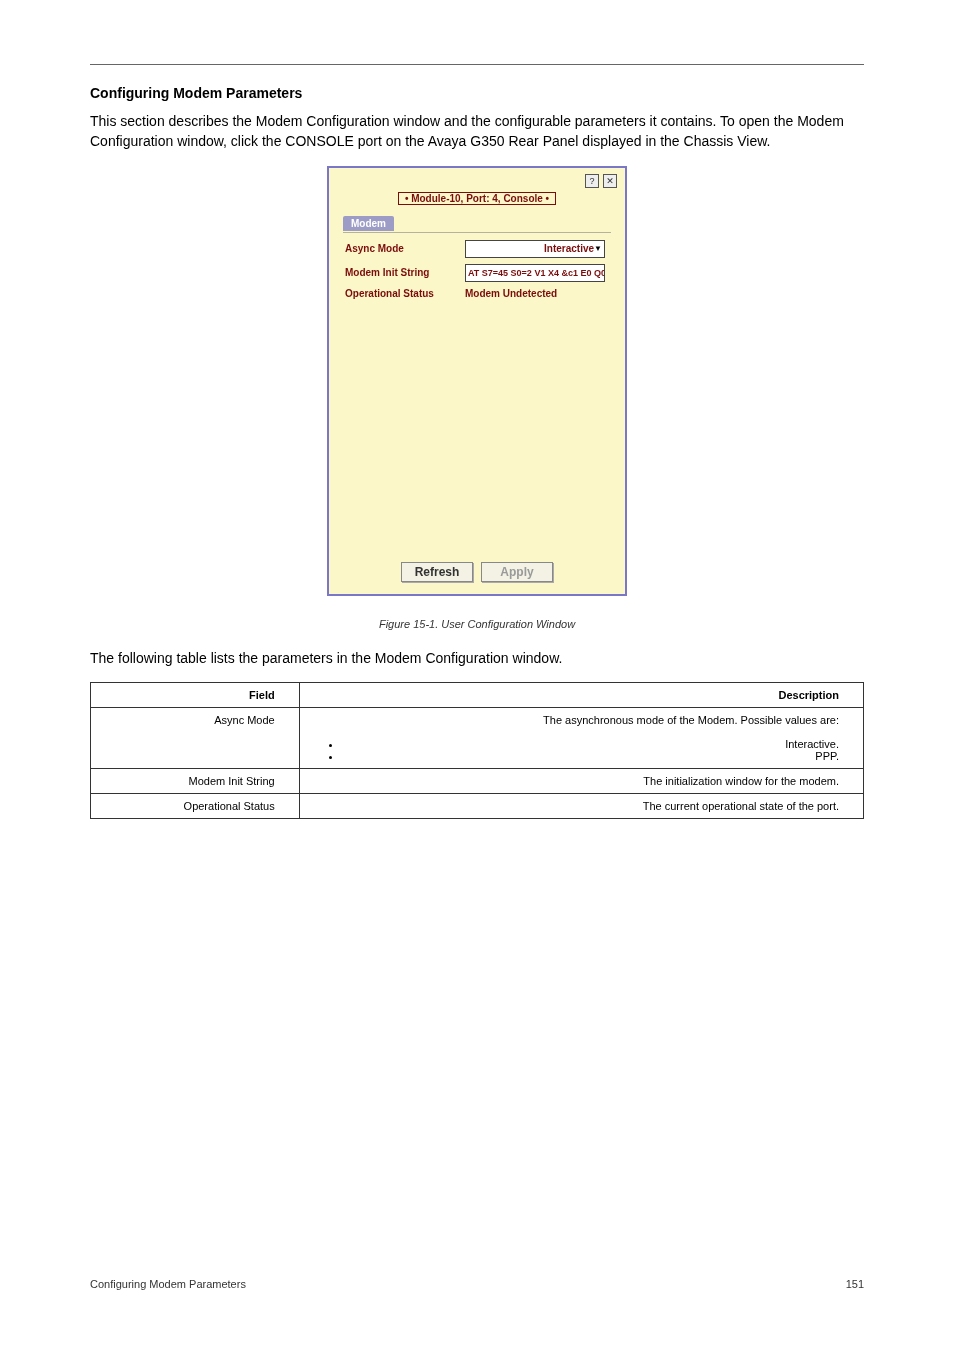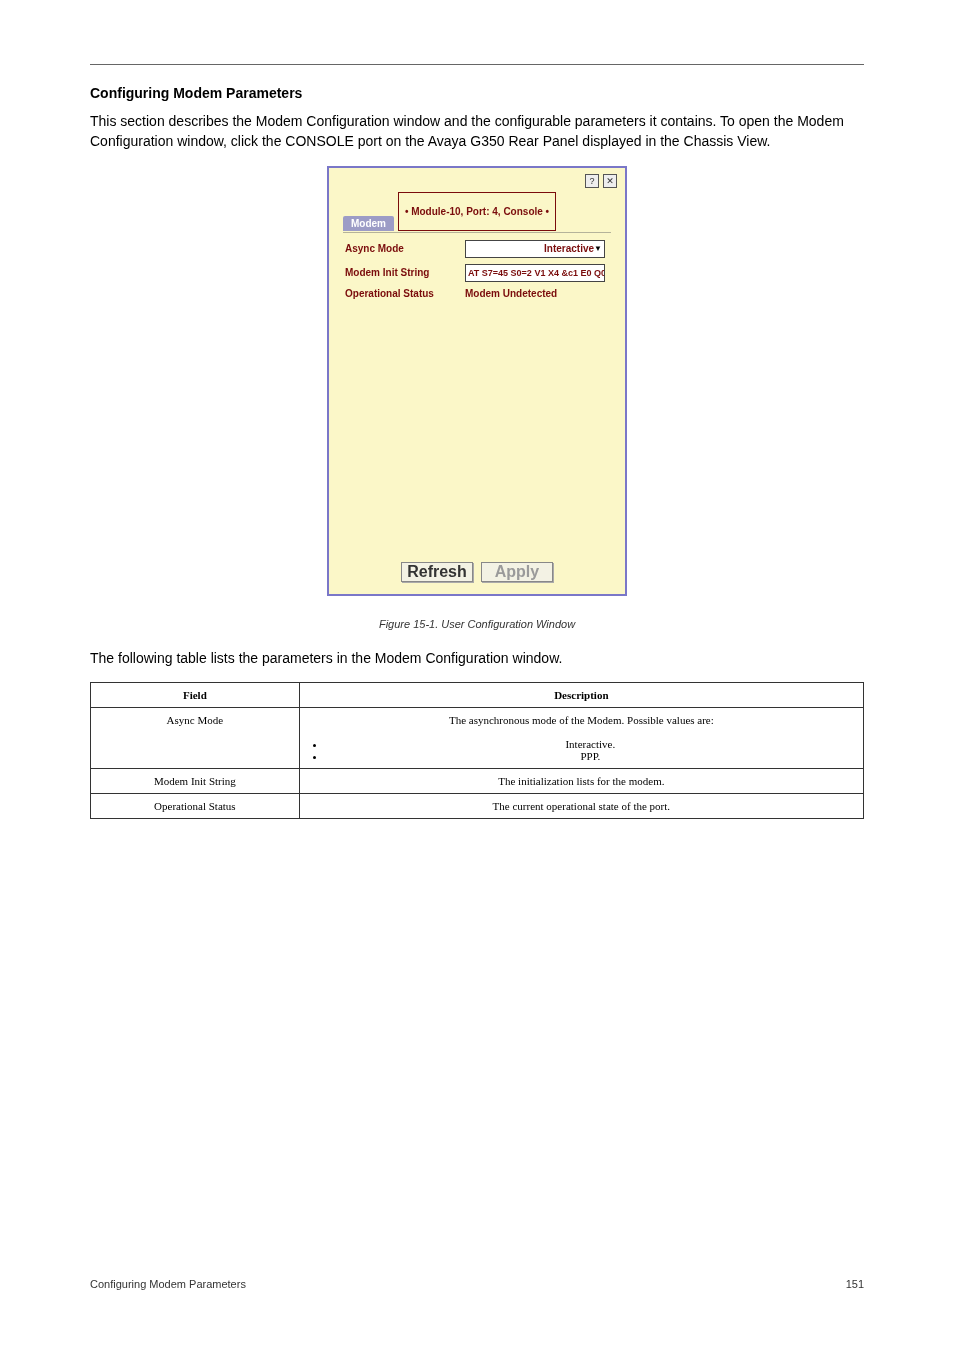--- a/index.html
+++ b/index.html
@@ -38,21 +38,21 @@
   }
   .panel-top {
     position: absolute; top: 6px; right: 8px;
     display: flex; gap: 4px; align-items: center;
   }
   .panel-top .ic { width: 14px; height: 14px; border: 1px solid #555; display: inline-flex; align-items: center; justify-content: center; font-size: 9px; color: #333; background: #eee; }
   .panel-title-wrap { text-align: center; margin-top: 24px; }
   .panel-title {
     display: inline-block;
     border: 1px solid #7a0c0c;
-    padding: 13px 6px;
+    padding: 0 6px;
     font-weight: bold;
     font-size: 10px;
   }
   .tab {
     position: absolute; left: 14px; top: 48px;
     background: #9c9cc6;
     color: #fff; font-weight: bold;
     padding: 2px 8px;
     font-size: 10px;
     border-radius: 2px 2px 0 0;
@@ -80,45 +80,44 @@
   .static-val { font-weight: bold; color: #7a0c0c; font-size: 10px; }
   .btn-row {
     position: absolute; left: 0; right: 0; bottom: 12px;
     display: flex; justify-content: center; gap: 8px;
   }
   .btn {
     width: 72px; height: 20px;
     border: 1px solid #888;
     background: #f3f2e4;
     display: inline-flex; align-items: center; justify-content: center;
-    font-size: 16px; font-weight: bold; color: #333;
+    font-size: 12px; font-weight: bold; color: #333;
     box-shadow: 1px 1px 0 #aaa;
   }
   .btn.disabled { color: #9a9a9a; }
 
   .fig-caption {
     font-style: italic;
     text-align: center;
     font-size: 11px;
     margin-bottom: 18px;
     color: #333;
   }
   .fig-caption .figno { font-style: italic; }
 
   table.params {
     width: 100%;
     border-collapse: collapse;
     font-size: 11px;
   }
   table.params th, table.params td {
     border: 1px solid #333;
-    padding: 6px 8px;
+    padding: 6px 24px;
     vertical-align: top;
-    text-align: center;
-    font-family: Liberation Serif, serif;
+    text-align: right;
   }
   table.params th { font-weight: bold; }
   table.params ul { margin: 12px 0 0 18px; }
 
   .footer {
     position: absolute; left: 90px; right: 90px; bottom: 60px;
     font-size: 11px; color: #333;
     display: flex; justify-content: space-between;
   }
 </style>
@@ -192,21 +191,21 @@
         <td>
           <span>The asynchronous mode of the Modem. Possible values are:</span>
           <ul>
             <li>Interactive.</li>
             <li>PPP.</li>
           </ul>
         </td>
       </tr>
       <tr>
         <td>Modem Init String</td>
-        <td>The initialization lists for the modem.</td>
+        <td>The initialization window for the modem.</td>
       </tr>
       <tr>
         <td>Operational Status</td>
         <td>The current operational state of the port.</td>
       </tr>
     </tbody>
   </table>
 
   <div class="footer">
     <span>Configuring Modem Parameters</span>

